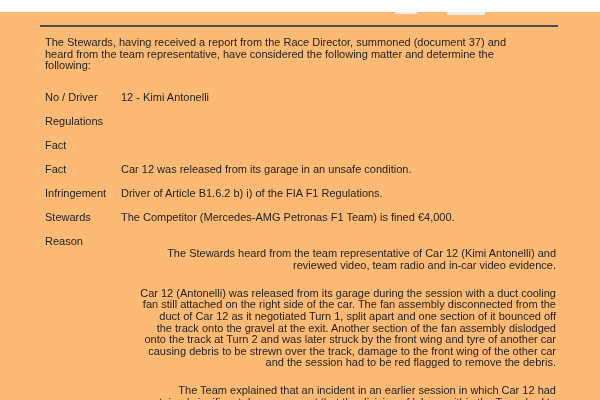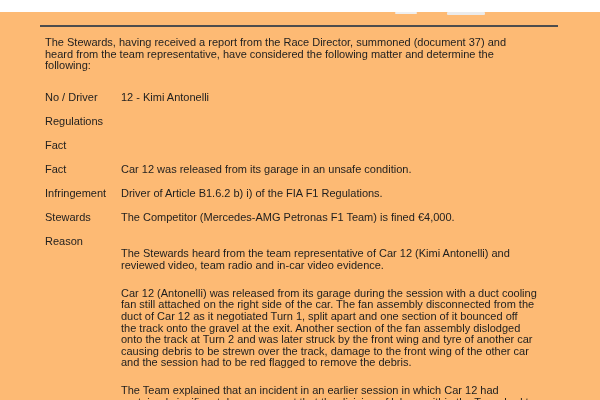--- a/index.html
+++ b/index.html
@@ -44,20 +44,21 @@
     grid-template-columns: 76px 435px;
     margin-bottom: 12.5px;
   }
   .field-row.last { margin-bottom: 0; }
   .field-label { font-weight: normal; white-space: nowrap; }
   .field-value { white-space: pre-line; }
 
   .reason-paras p {
     margin: 0 0 5px 0;
     white-space: pre-line;
+    text-align: right;
   }
   .reason-paras p:last-child { margin-bottom: 0; }
 </style>
 </head>
 <body>
 
 <div class="page">
 
   <div class="remnant r1"></div>
   <div class="remnant r2"></div>

